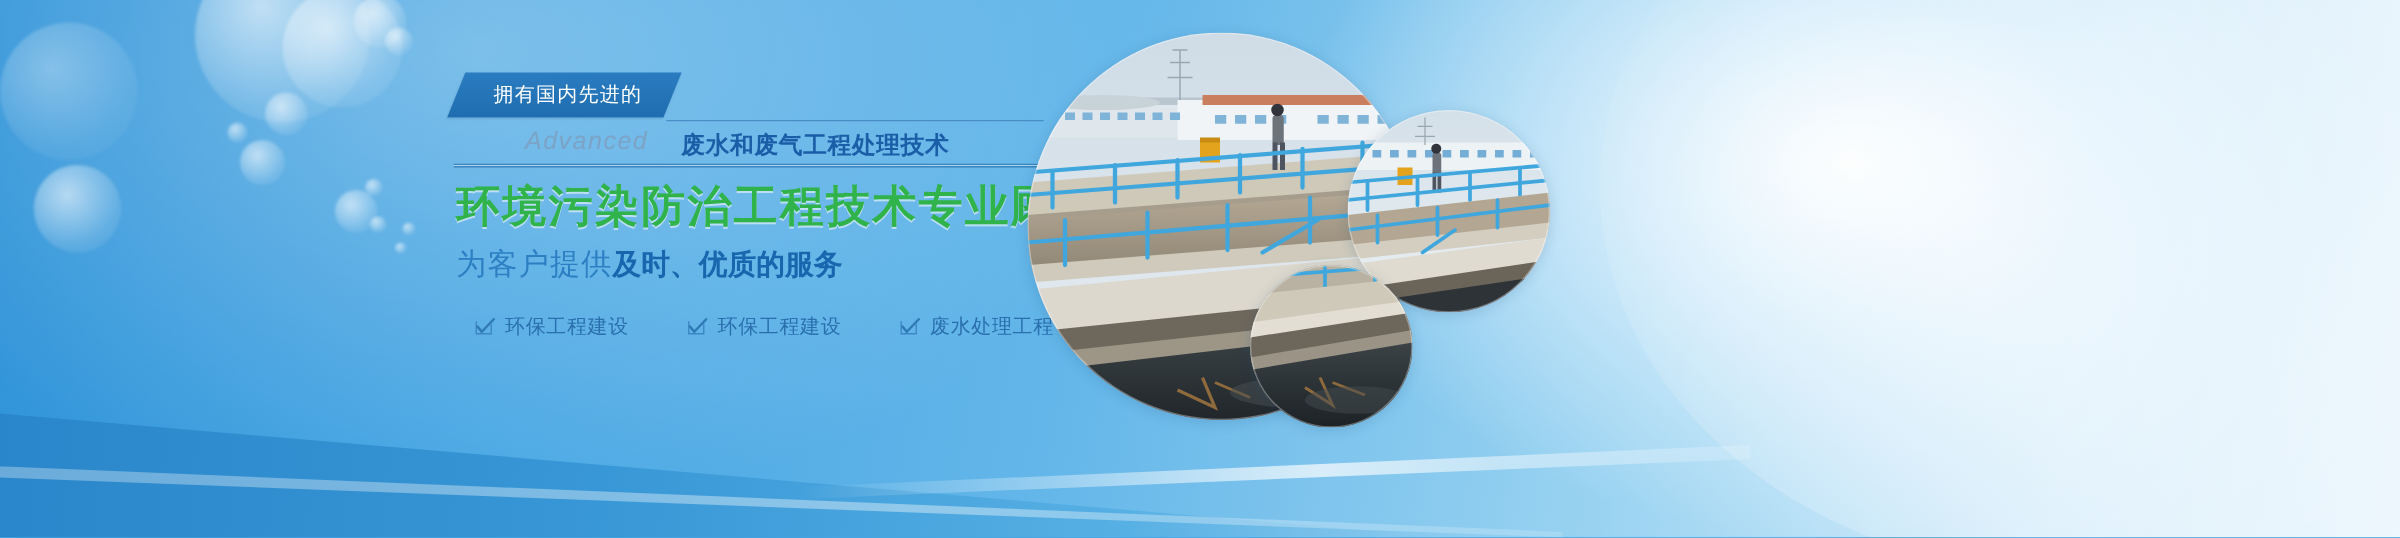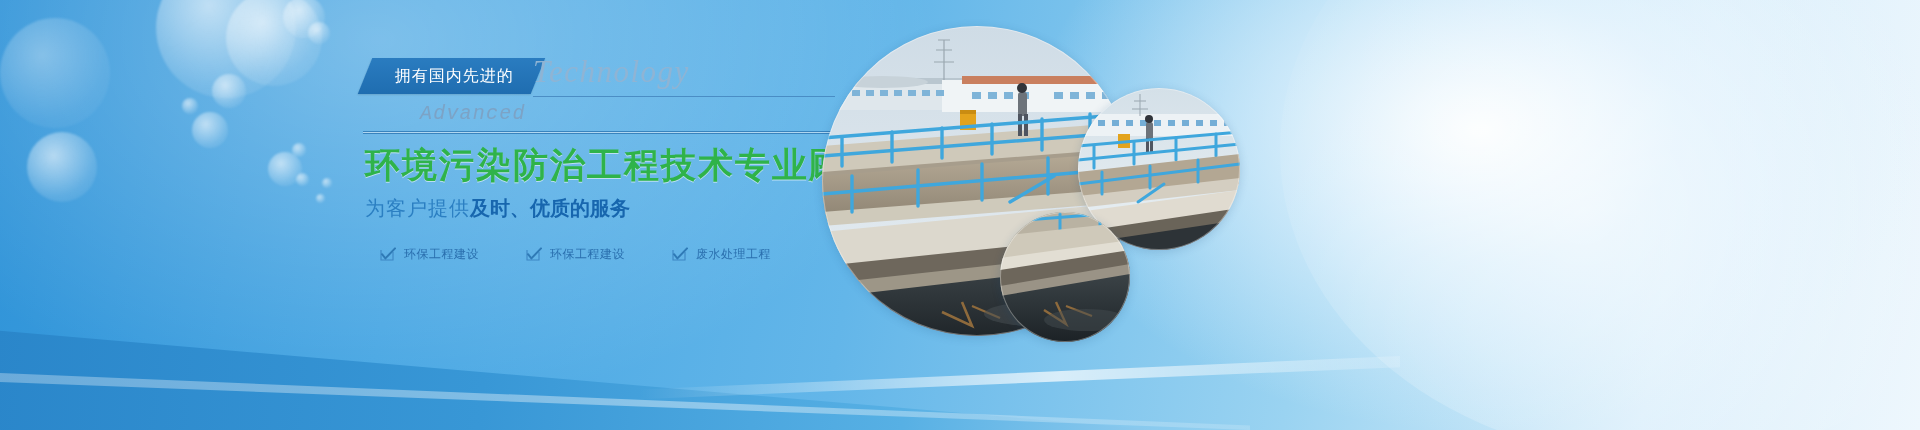--- a/index.html
+++ b/index.html
@@ -91,21 +91,21 @@
   }
   .rule-top {
     position:absolute; left:168px; top:40px; width:302px; height:1px;
     background:#3f7fb8; opacity:.75;
   }
 
   
   .row-sub { position:relative; height:32px; margin-top:5px; }
   .advanced {
     position:absolute; left:55px; top:1px;
-    font-family:Liberation Mono, monospace;
+    font-family:Liberation Sans, sans-serif;
     font-style:italic; font-size:20px; letter-spacing:1.2px;
     color:#7ca3c6;
   }
   .sub-cn {
     position:absolute; left:180px; top:2px;
     font-size:19px; font-weight:bold; letter-spacing:.5px;
     color:#1b5ea8; white-space:nowrap;
   }
   .rule-mid {
     position:absolute; left:-2px; top:30px; width:472px; height:3px;
@@ -118,31 +118,31 @@
     margin-top:9px;
     font-size:35px; font-weight:bold; letter-spacing:2px;
     color:#2fb34a; white-space:nowrap;
     text-shadow:0 1px 0 rgba(255,255,255,.55);
   }
 
   
   .slogan {
     margin-top:6px; white-space:nowrap; letter-spacing:1px;
   }
-  .slogan .s-a { font-size:20px; color:#2b7fc2; }
-  .slogan .s-b { font-size:20px; color:#1766ae; font-weight:bold; letter-spacing:0; }
+  .slogan .s-a { font-size:24px; color:#2b7fc2; }
+  .slogan .s-b { font-size:23px; color:#1766ae; font-weight:bold; letter-spacing:0; }
 
   
   .checks {
     margin-top:24px; display:flex; align-items:center; gap:46px;
     padding-left:14px;
   }
   .chk { display:flex; align-items:center; gap:8px; }
   .chk .gl { display:block; width:17px; height:15px; }
-  .chk .tx { font-size:12px; color:#2a6fae; letter-spacing:.5px; white-space:nowrap;text-align:center; }
+  .chk .tx { font-size:16px; color:#2a6fae; letter-spacing:.5px; white-space:nowrap;text-align:center; }
 
   
   .photo {
     position:absolute; border-radius:50%; overflow:hidden;
     box-shadow:0 2px 10px rgba(20,70,120,.18);
   }
   .p-main  { left:822px;  top:26px;  width:310px; height:310px; }
   .p-mid   { left:1078px; top:88px;  width:162px; height:162px; }
   .p-small { left:1000px; top:212px; width:130px; height:130px; }
   .photo svg { display:block; width:100%; height:100%; }
@@ -178,26 +178,26 @@
   <div class="wave-dark"></div>
   <div class="wave-light"></div>
   <div class="wave-sheen"></div>
 
   <div class="copy">
 
     <div class="row-tag">
       <div class="tag">
         <span>拥有国内先进的</span>
       </div>
-      <div class="technology">Technology</div>
       <div class="rule-top"></div>
     </div>
 
     <div class="row-sub">
       <div class="advanced">Advanced</div>
+      <div class="sub-cn">废水和废气工程处理技术</div>
       <div class="rule-mid"></div>
     </div>
 
     <div class="headline">环境污染防治工程技术专业顾问</div>
 
     <div class="slogan">
       <span class="s-a">为客户提供</span><span class="s-b">及时、优质的服务</span>
     </div>
 
     <div class="checks">

